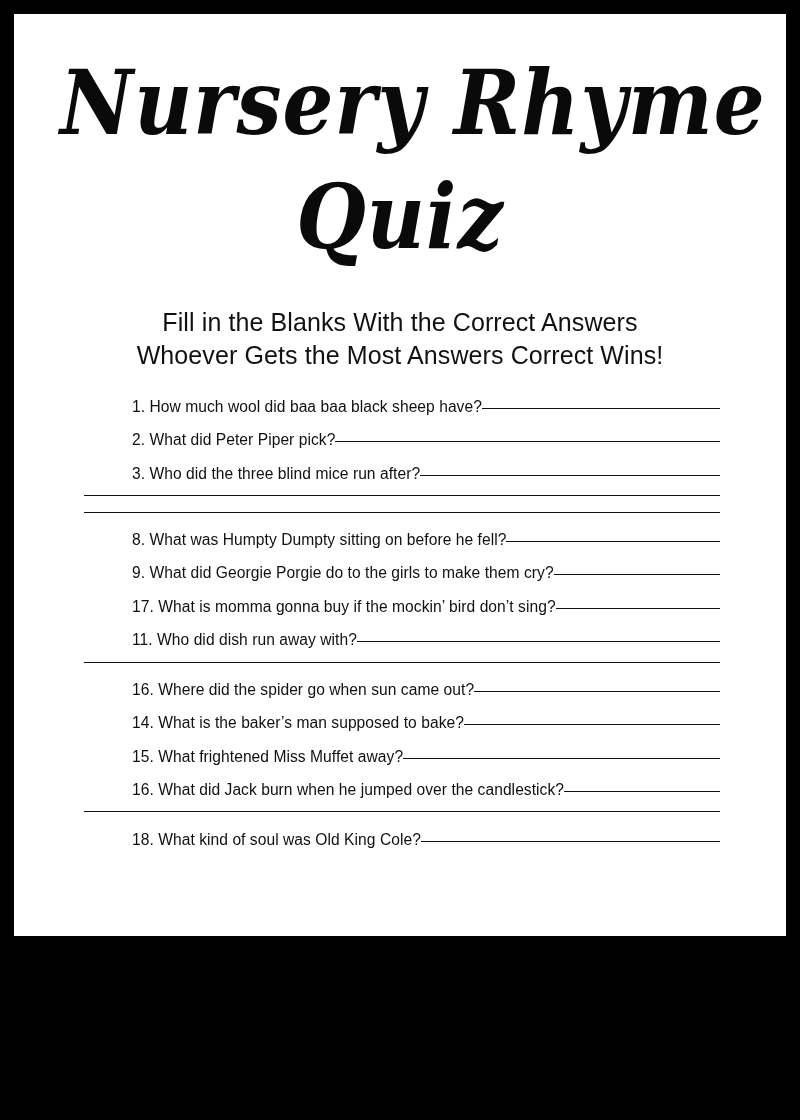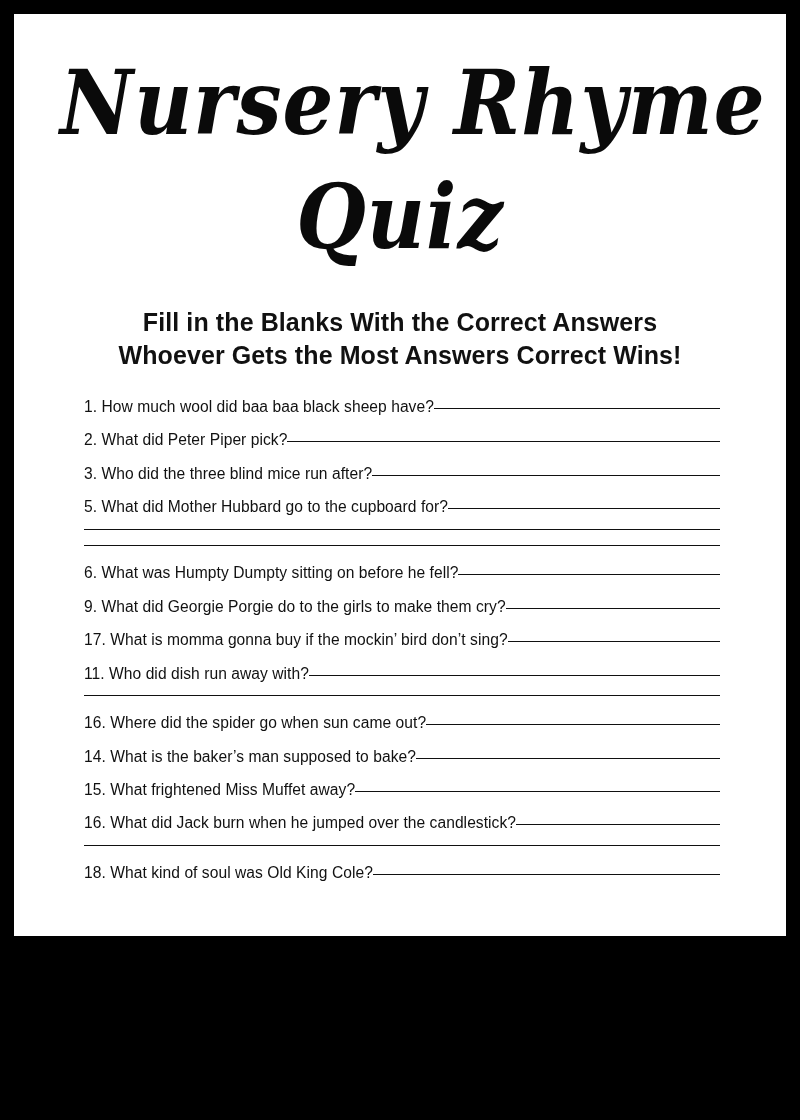--- a/index.html
+++ b/index.html
@@ -61,41 +61,42 @@
 
   .subtitle-block {
     text-align: center;
     margin-top: 54px;
     color: #111111;
   }
 
   .subtitle-line {
     font-size: 25px;
     line-height: 1.32;
-    font-weight: 700;
+    font-weight: 400;
     letter-spacing: 0.1px;
   }
 
   .questions {
     margin-top: 26px;
     padding: 0 20px 0 24px;
   }
 
   .q-row {
     display: flex;
     align-items: baseline;
     font-size: 15.6px;
     color: #111111;
     margin-bottom: 15.4px;
     white-space: nowrap;
   }
 
   .q-text {
     flex: 0 0 auto;
     letter-spacing: 0.05px;
+    margin-left: 48px;
   }
 
   .q-line {
     flex: 1 1 auto;
     border-bottom: 1.2px solid #111111;
     height: 0;
     position: relative;
     top: -3px;
     margin-left: 0px;
   }
@@ -127,35 +128,31 @@
         <span class="q-text">2. What did Peter Piper pick?</span>
         <span class="q-line"></span>
       </div>
 
       <div class="q-row">
         <span class="q-text">3. Who did the three blind mice run after?</span>
         <span class="q-line"></span>
       </div>
 
 
-      <div class="q-row">
-        <span class="q-text">5. What did Mother Hubbard go to the cupboard for?</span>
-        <span class="q-line"></span>
-      </div>
-
-      <div class="q-row">
-        <span class="q-line"></span>
-      </div>
-
-      <div class="q-row">
-        <span class="q-line"></span>
-      </div>
-
-      <div class="q-row">
-        <span class="q-text">6. What was Humpty Dumpty sitting on before he fell?</span>
+
+      <div class="q-row">
+        <span class="q-line"></span>
+      </div>
+
+      <div class="q-row">
+        <span class="q-line"></span>
+      </div>
+
+      <div class="q-row">
+        <span class="q-text">8. What was Humpty Dumpty sitting on before he fell?</span>
         <span class="q-line"></span>
       </div>
 
       <div class="q-row">
         <span class="q-text">9. What did Georgie Porgie do to the girls to make them cry?</span>
         <span class="q-line"></span>
       </div>
 
       <div class="q-row">
         <span class="q-text">17. What is momma gonna buy if the mockin’ bird don’t sing?</span>

